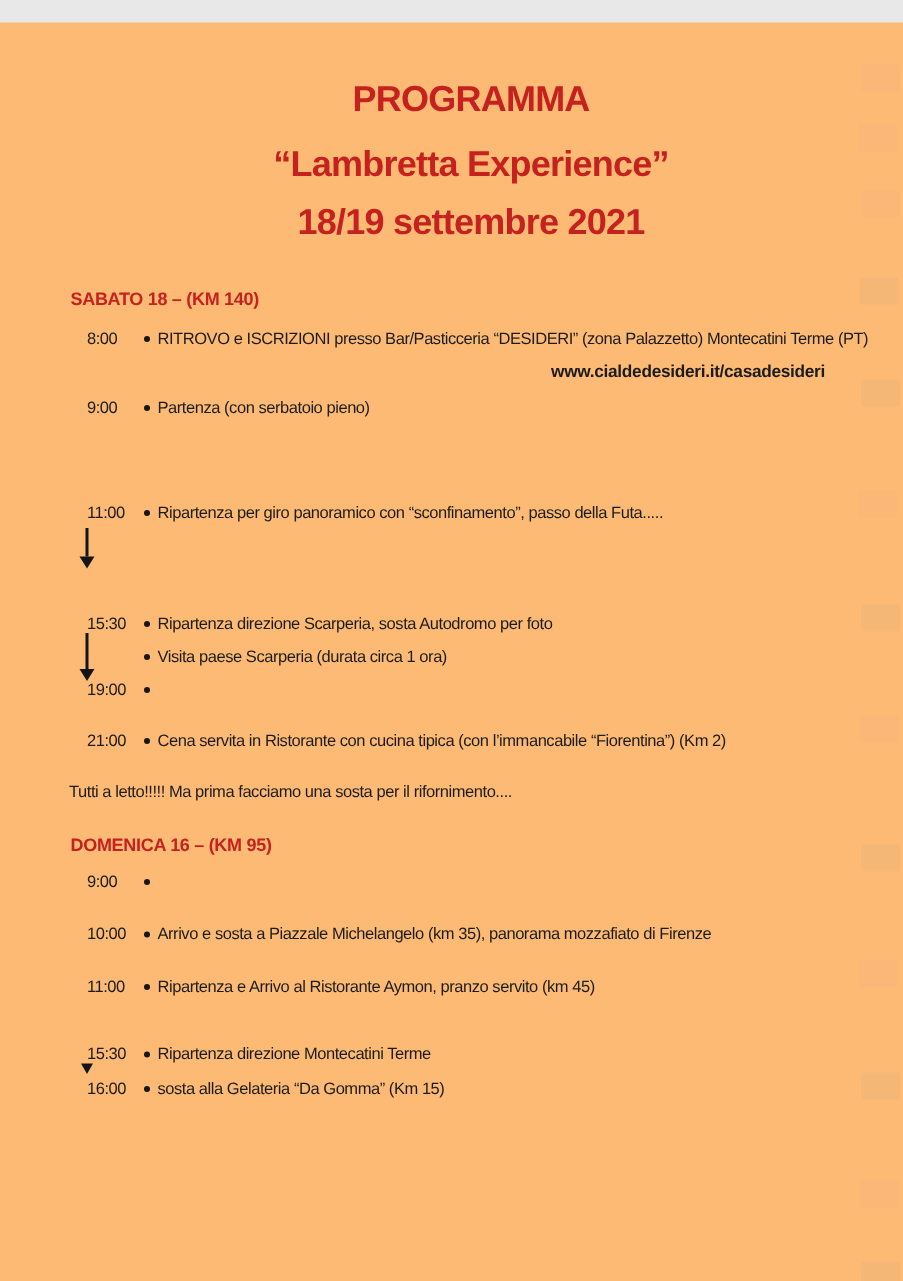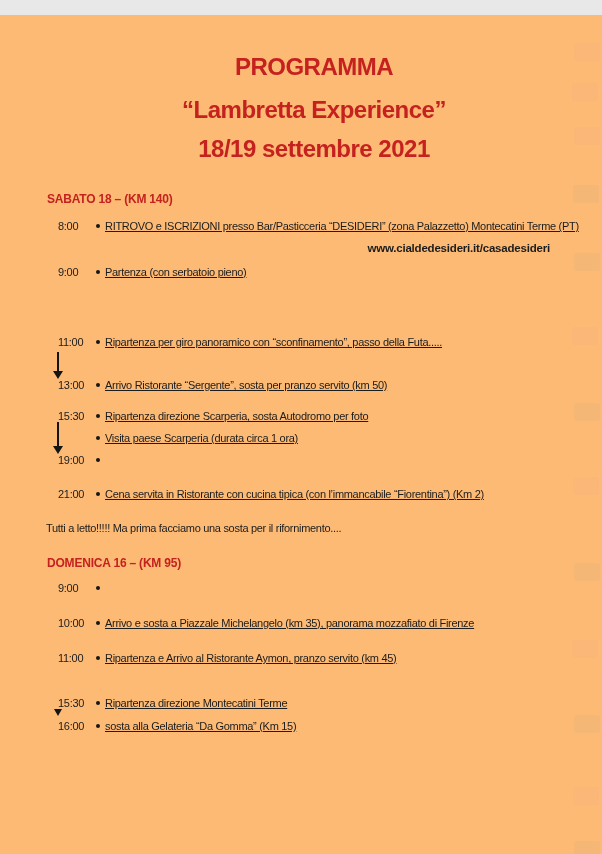--- a/index.html
+++ b/index.html
@@ -42,21 +42,21 @@
     font-size:11px;letter-spacing:-0.3px;
     line-height:14px;
     white-space:nowrap;
   }
   .time{flex:none;width:38px;}
   .time.wide{width:auto;margin-right:7px;}
   .bullet{
     flex:none;width:4px;height:4px;border-radius:50%;
     background:#161616;margin:5px 5px 0 0;
   }
-  .txt{flex:none;text-decoration:underline;}
+  .txt{flex:none;}
   .website-row{
     position:absolute;left:36px;right:52px;
     text-align:right;
     font-size:11.5px;font-weight:bold;
     letter-spacing:-0.2px;
     white-space:nowrap;
   }
   .note-row{
     position:absolute;left:46px;
     font-size:11px;letter-spacing:-0.3px;
@@ -117,25 +117,20 @@
     <span class="time">11:00</span>
     <span class="bullet"></span>
     <span class="txt">Ripartenza per giro panoramico con “sconfinamento”, passo della Futa.....</span>
   </div>
 
   <div class="varrow" style="left:53px;top:337px">
     <div class="stem" style="height:19px"></div>
     <div class="head"></div>
   </div>
 
-  <div class="row" style="top:363px">
-    <span class="time">13:00</span>
-    <span class="bullet"></span>
-    <span class="txt">Arrivo Ristorante “Sergente”, sosta per pranzo servito (km 50)</span>
-  </div>
 
   <div class="row" style="top:394px">
     <span class="time">15:30</span>
     <span class="bullet"></span>
     <span class="txt">Ripartenza direzione Scarperia, sosta Autodromo per foto</span>
   </div>
 
   <div class="row" style="top:416px">
     <span class="time"></span>
     <span class="bullet"></span>

